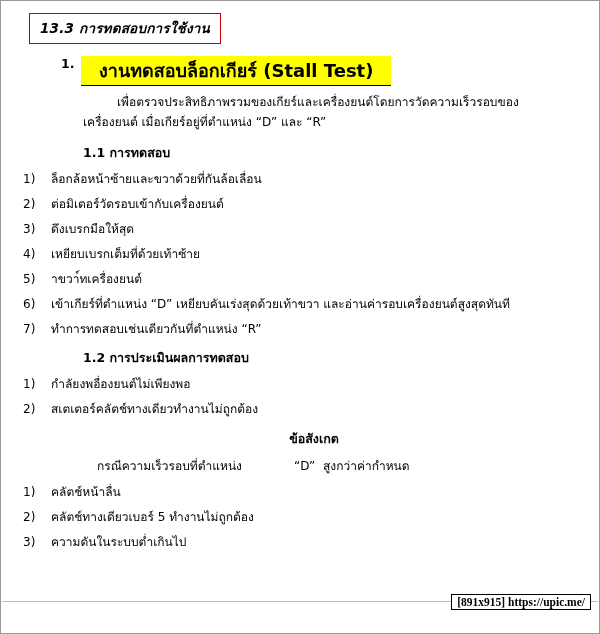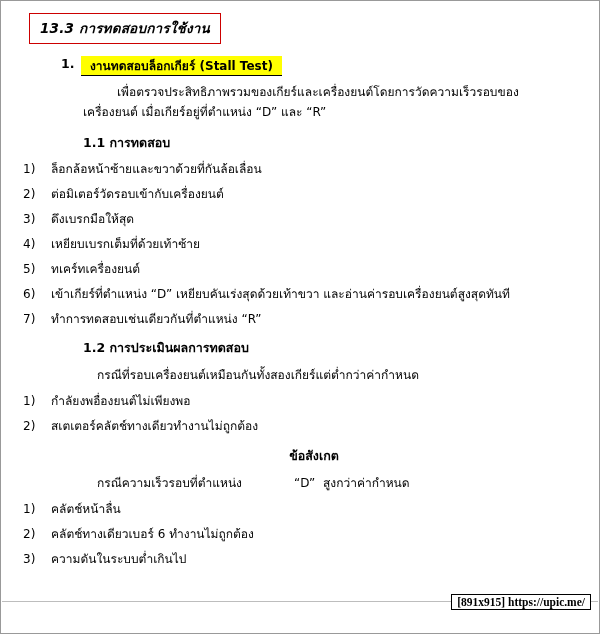--- a/index.html
+++ b/index.html
@@ -47,23 +47,23 @@
     display: flex;
     align-items: flex-start;
   }
   .lvl1 .num {
     width: 20px;
     font-size: 12.5px;
     font-weight: bold;
   }
   .highlight {
     background: #ffff00;
-    font-size: 12px;
-    font-weight: bold;
-    padding: 0 9px;
+    font-size: 18px;
+    font-weight: bold;
+    padding: 0 18px;
     border-bottom: 1px solid #000;
   }
   .para {
     margin-left: 66px;
     margin-right: 24px;
     margin-top: 7px;
     font-size: 12px;
     line-height: 1.65;
     text-align: justify;
     text-indent: 34px;
@@ -181,35 +181,34 @@
       <li>
         <span class="mk">3)</span>
         <span class="tx">ดึงเบรกมือให้สุด</span>
       </li>
       <li>
         <span class="mk">4)</span>
         <span class="tx">เหยียบเบรกเต็มที่ด้วยเท้าซ้าย</span>
       </li>
       <li>
         <span class="mk">5)</span>
-        <span class="tx">ทเคร์ทเครื่องยนต์</span>
+        <span class="tx">าขวา์ทเครื่องยนต์</span>
       </li>
       <li>
         <span class="mk">6)</span>
         <span class="tx">เข้าเกียร์ที่ตำแหน่ง “D” เหยียบคันเร่งสุดด้วยเท้าขวา และอ่านค่ารอบเครื่องยนต์สูงสุดทันที</span>
       </li>
       <li>
         <span class="mk">7)</span>
         <span class="tx">ทำการทดสอบเช่นเดียวกันที่ตำแหน่ง “R”</span>
       </li>
     </ol>
 
     <div class="sub-head">1.2 การประเมินผลการทดสอบ</div>
 
-    <div class="plain tabbed">กรณีที่รอบเครื่องยนต์เหมือนกันทั้งสองเกียร์แต่ต่ำกว่าค่ากำหนด</div>
 
     <ol class="roman indent-1">
       <li>
         <span class="mk">1)</span>
         <span class="tx">กำลัยงพอื่องยนต์ไม่เพียงพอ</span>
       </li>
       <li>
         <span class="mk">2)</span>
         <span class="tx">สเตเตอร์คลัตช์ทางเดียวทำงานไม่ถูกต้อง</span>
       </li>
@@ -222,21 +221,21 @@
       <span>กรณีความเร็วรอบที่ตำแหน่ง</span><span class="gap-wide"></span><span>“D”</span>&nbsp;&nbsp;<span>สูงกว่าค่ากำหนด</span>
     </div>
 
     <ol class="roman indent-note">
       <li>
         <span class="mk">1)</span>
         <span class="tx">คลัตช์หน้าลื่น</span>
       </li>
       <li>
         <span class="mk">2)</span>
-        <span class="tx">คลัตช์ทางเดียวเบอร์ 6 ทำงานไม่ถูกต้อง</span>
+        <span class="tx">คลัตช์ทางเดียวเบอร์ 5 ทำงานไม่ถูกต้อง</span>
       </li>
       <li>
         <span class="mk">3)</span>
         <span class="tx">ความดันในระบบต่ำเกินไป</span>
       </li>
     </ol>
 
   </div>
 
   <div class="footer">

